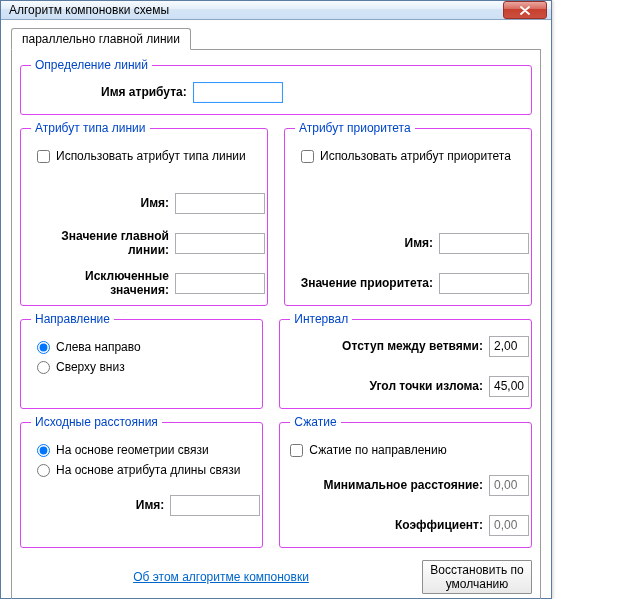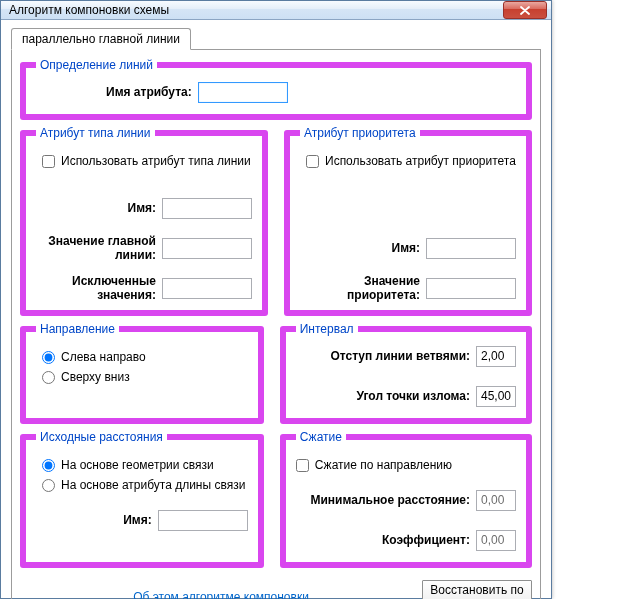--- a/index.html
+++ b/index.html
@@ -70,23 +70,23 @@
     border: 1px solid #9c9c9c;
     flex: 1;
     padding: 8px 8px 8px 8px;
     display: flex;
     flex-direction: column;
     gap: 6px;
     position: relative;
     z-index: 1;
   }
   fieldset.group {
-    border: 6px solid #d946ef;
+    border: 1px solid #d946ef;
     border-radius: 3px;
-    padding: 8px 10px 10px 10px;
+    padding: 8px 2px 10px 10px;
     margin: 0;
   }
   fieldset.group > legend {
     padding: 0 4px;
     color: #0046c8;
     font-size: 12px;
   }
   .row2 {
     display: flex;
     gap: 16px;
@@ -258,21 +258,21 @@
           </div>
           <div class="radio">
             <input type="radio" name="dir" style="">
             <span>Сверху вниз</span>
           </div>
         </fieldset>
 
         <fieldset class="group" style="flex:1.02">
           <legend>Интервал</legend>
           <div class="formrow first">
-            <label>Отступ линии ветвями:</label>
+            <label>Отступ между ветвями:</label>
             <input class="txt w50" type="text" value="2,00" style="">
           </div>
           <div class="formrow">
             <label>Угол точки излома:</label>
             <input class="txt w50" type="text" value="45,00" style="">
           </div>
         </fieldset>
       </div>
 
       <div class="row2">

